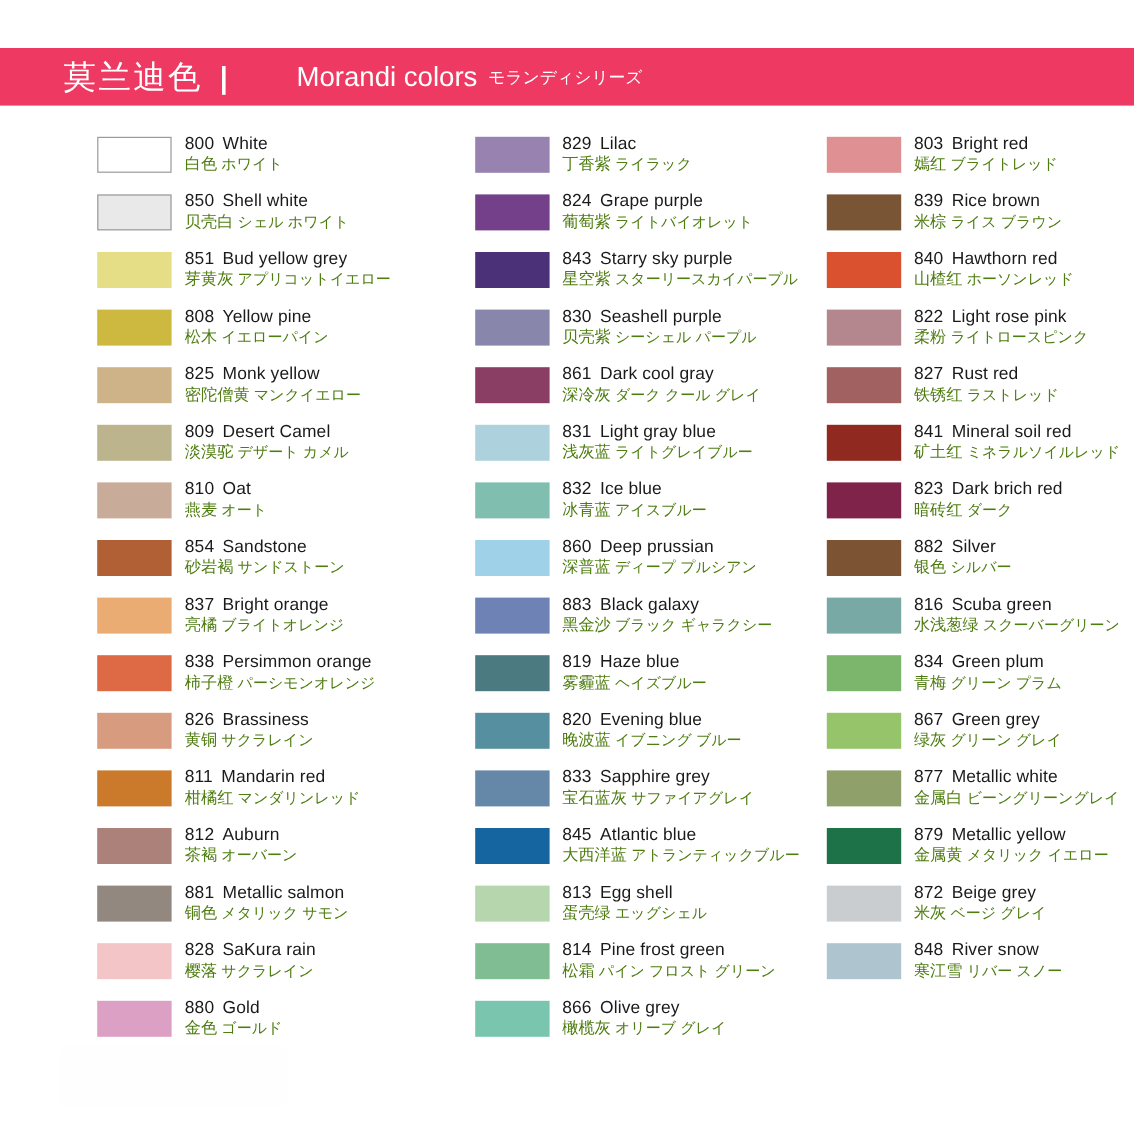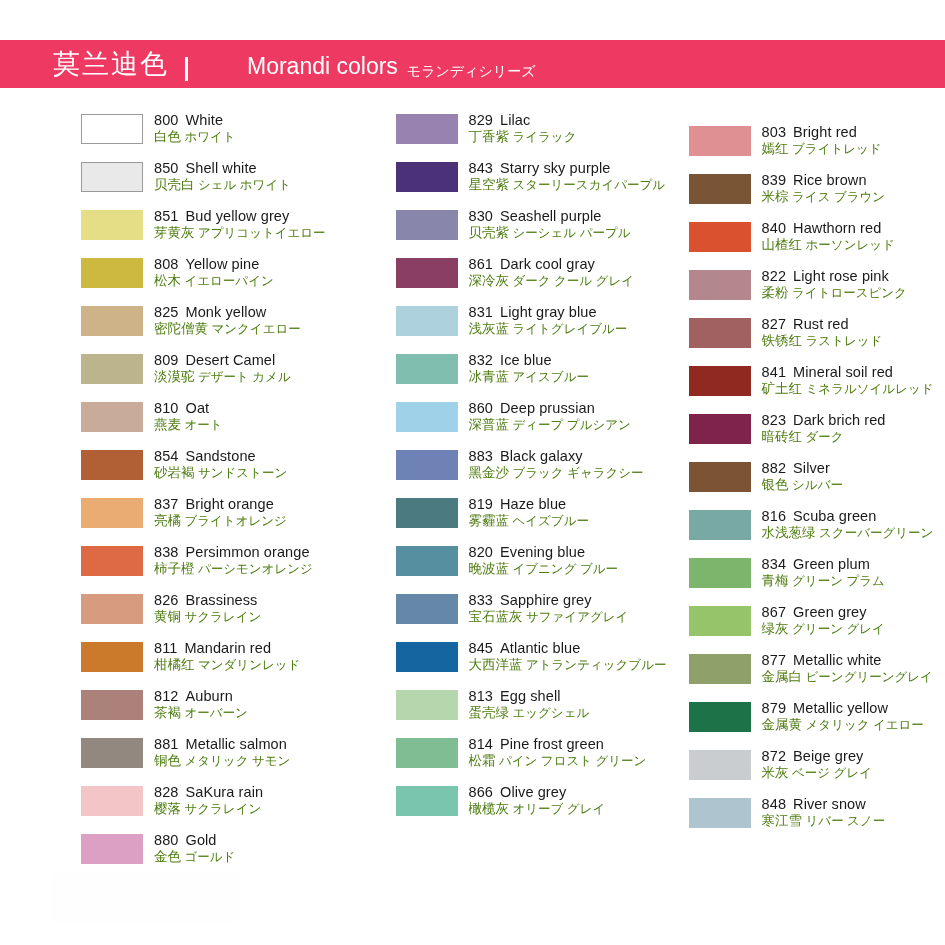--- a/index.html
+++ b/index.html
@@ -22,21 +22,21 @@
     left: 0;
     top: 40px;
     width: 945px;
     height: 48px;
     background: #EE3A62;
     display: flex;
     align-items: center;
   }
   .header-inner {
     display: flex;
-    align-items: flex-end;
+    align-items: center;
     padding-left: 53px;
     color: #ffffff;
     white-space: nowrap;
   }
   .title-cn {
     font-size: 27px;
     letter-spacing: 2px;
     font-weight: 400;
     line-height: 1;
   }
@@ -71,21 +71,21 @@
     top: 112px;
     width: 945px;
     display: flex;
   }
   .col {
     display: flex;
     flex-direction: column;
   }
   .col-1 { width: 318px; padding-left: 81px; }
   .col-2 { width: 295px; padding-left: 18px; }
-  .col-3 { width: 275px; padding-left: 18px; margin-top: 12px; }
+  .col-3 { width: 275px; padding-left: 18px; }
 
   .swatch-row {
     display: flex;
     align-items: flex-start;
     height: 48px;
   }
   .swatch {
     width: 62px;
     height: 30px;
     flex: 0 0 62px;
@@ -260,20 +260,27 @@
     </div>
   <div class="col col-2">
       <div class="swatch-row">
         <div class="swatch" style="background: rgb(151, 130, 176);"></div>
         <div class="labels">
           <div class="label-en"><span class="label-code">829</span><span>Lilac</span></div>
           <div class="label-jp"><span>丁香紫</span><span class="jp-kana"> ライラック</span></div>
         </div>
       </div>
       <div class="swatch-row">
+        <div class="swatch" style="background: rgb(116, 64, 138);"></div>
+        <div class="labels">
+          <div class="label-en"><span class="label-code">824</span><span>Grape purple</span></div>
+          <div class="label-jp"><span>葡萄紫</span><span class="jp-kana"> ライトバイオレット</span></div>
+        </div>
+      </div>
+      <div class="swatch-row">
         <div class="swatch" style="background: rgb(75, 49, 119);"></div>
         <div class="labels">
           <div class="label-en"><span class="label-code">843</span><span>Starry sky purple</span></div>
           <div class="label-jp"><span>星空紫</span><span class="jp-kana"> スターリースカイパープル</span></div>
         </div>
       </div>
       <div class="swatch-row">
         <div class="swatch" style="background: rgb(137, 134, 172);"></div>
         <div class="labels">
           <div class="label-en"><span class="label-code">830</span><span>Seashell purple</span></div>

